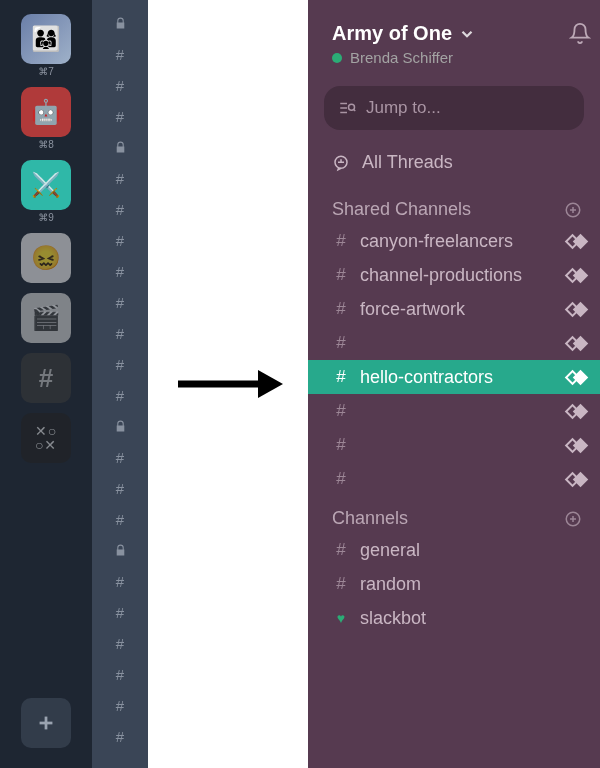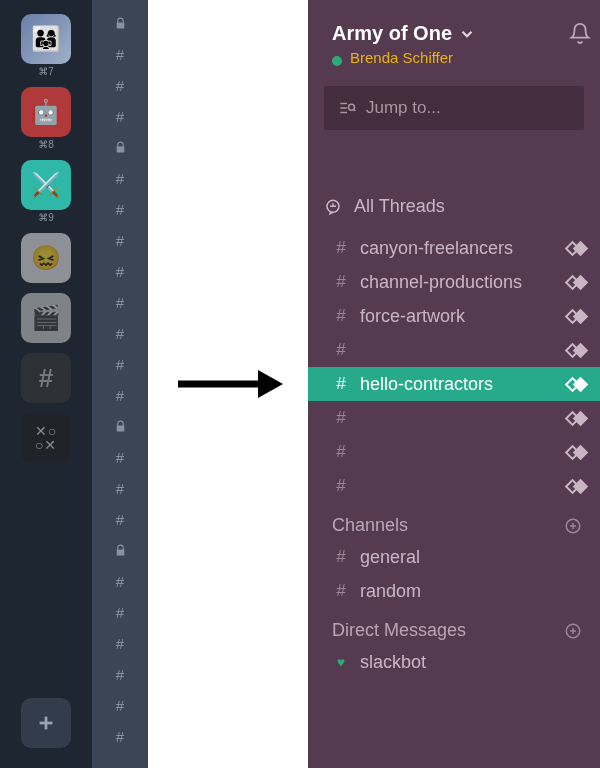--- a/index.html
+++ b/index.html
@@ -67,42 +67,41 @@
     padding: 22px 9px 12px 24px;
     display: flex; align-items: flex-start; justify-content: space-between;
   }
   .sb-title-wrap { display: flex; flex-direction: column; gap: 4px; }
   .sb-title {
     color: #fff; font-weight: 700; font-size: 20px;
     display: flex; align-items: center; gap: 6px;
   }
   .sb-title svg { opacity: .8; }
   .sb-user {
-    display: flex; align-items: flex-end; gap: 8px;
-    font-size: 15px; color: #eab308;
+    display: flex; align-items: center; gap: 8px;
+    font-size: 15px; color: #a3a3a3;
   }
   .presence {
     width: 10px; height: 10px; border-radius: 50%; background: #2bac76;
     display: inline-block;
   }
   .sb-bell { color: #c9b6c3; opacity: .9; }
   .sb-jump {
     margin: 8px 16px 14px 16px;
     background: #432d3e;
-    border-radius: 2px;
+    border-radius: 16px;
     height: 44px;
     display: flex; align-items: center; gap: 10px;
     padding: 0 14px;
     color: #a994a3; font-size: 17px;
   }
   .sb-threads {
-    padding: 8px 20px 14px 16px;
+    padding: 8px 20px 14px 24px;
     display: flex; align-items: center; gap: 12px;
     font-size: 18px;
-    margin-top: 44px;
   }
   .sb-section-head {
     display: flex; align-items: center; justify-content: space-between;
     padding: 12px 18px 4px 24px;
     font-size: 18px; color: #baa6b4;
   }
   .sb-section-head .add { opacity: .7; }
   .ch {
     height: 34px;
     display: flex; align-items: center;
@@ -254,20 +253,28 @@
 
   <div class="sb-threads">
     <svg class="icon16" viewBox="0 0 24 24" fill="none" stroke="currentColor" stroke-width="2">
       <circle cx="12" cy="11" r="8"></circle>
         <path d="M8 11h8M12 7v3"></path>
         <path d="M9 18l-1 3 4-2"></path>
     </svg>
     <span>All Threads</span>
   </div>
 
+  <div class="sb-section-head">
+    <span>Shared Channels</span>
+    <svg class="icon16 add" viewBox="0 0 24 24" fill="none" stroke="currentColor" stroke-width="2">
+        <circle cx="12" cy="12" r="9"></circle>
+        <line x1="12" y1="8" x2="12" y2="16"></line>
+        <line x1="8" y1="12" x2="16" y2="12"></line>
+      </svg>
+  </div>
   <div id="shared-list">
       <div class="ch">
         <span class="hash">#</span>
         <span>canyon-freelancers</span>
         <span class="diamonds">
           <span class="diamond outline"></span>
           <span class="diamond solid"></span>
         </span>
       </div>
       <div class="ch">
@@ -336,28 +343,20 @@
       <div class="ch">
         <span class="hash">#</span>
         <span>general</span>
       </div>
       <div class="ch">
         <span class="hash">#</span>
         <span>random</span>
       </div>
     </div>
 
-  <div class="sb-section-head">
-    <span>Direct Messages</span>
-    <svg class="icon16 add" viewBox="0 0 24 24" fill="none" stroke="currentColor" stroke-width="2">
-        <circle cx="12" cy="12" r="9"></circle>
-        <line x1="12" y1="8" x2="12" y2="16"></line>
-        <line x1="8" y1="12" x2="16" y2="12"></line>
-      </svg>
-  </div>
   <div id="dms-list">
       <div class="ch">
         <span class="heart">♥</span>
         <span>slackbot</span>
       </div>
     </div>
 
 </div>
 
 </body></html>

